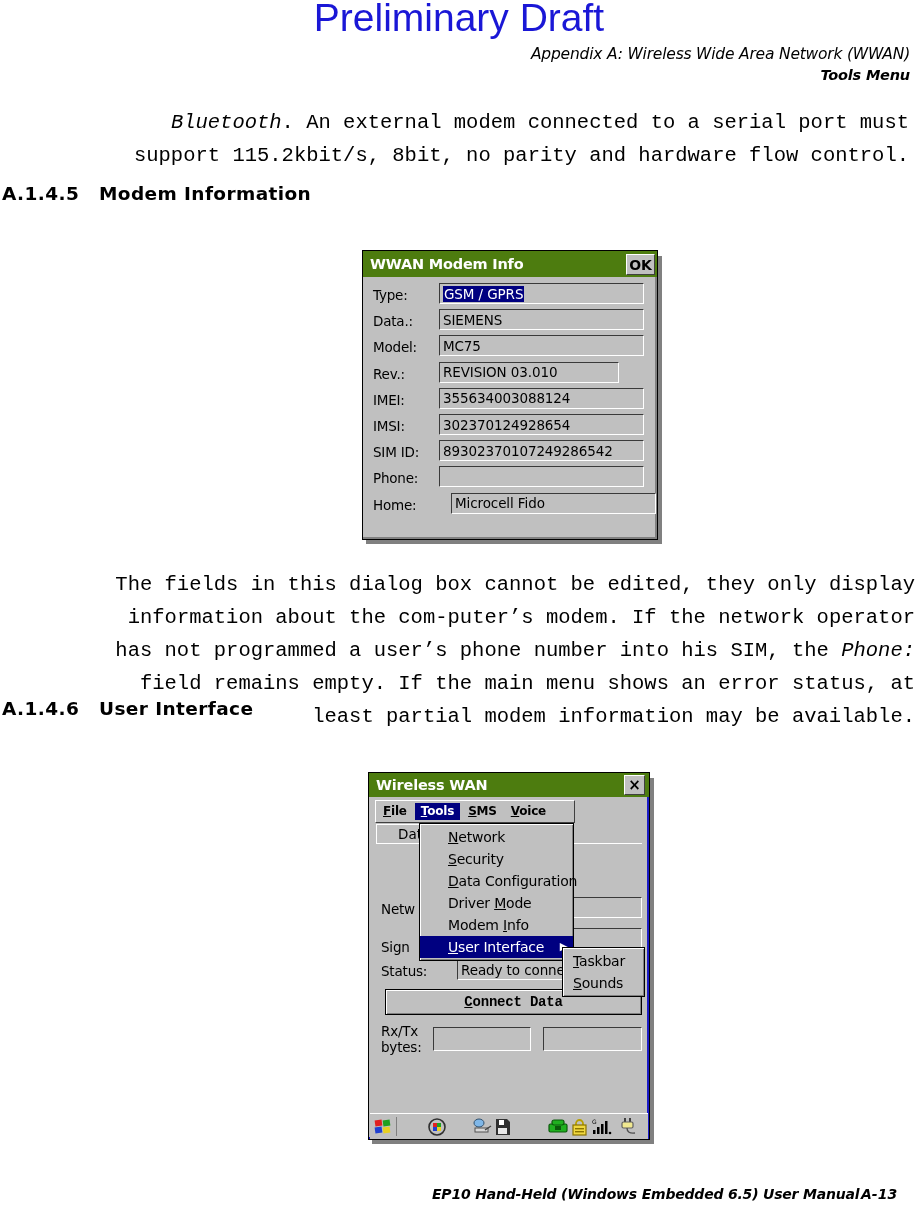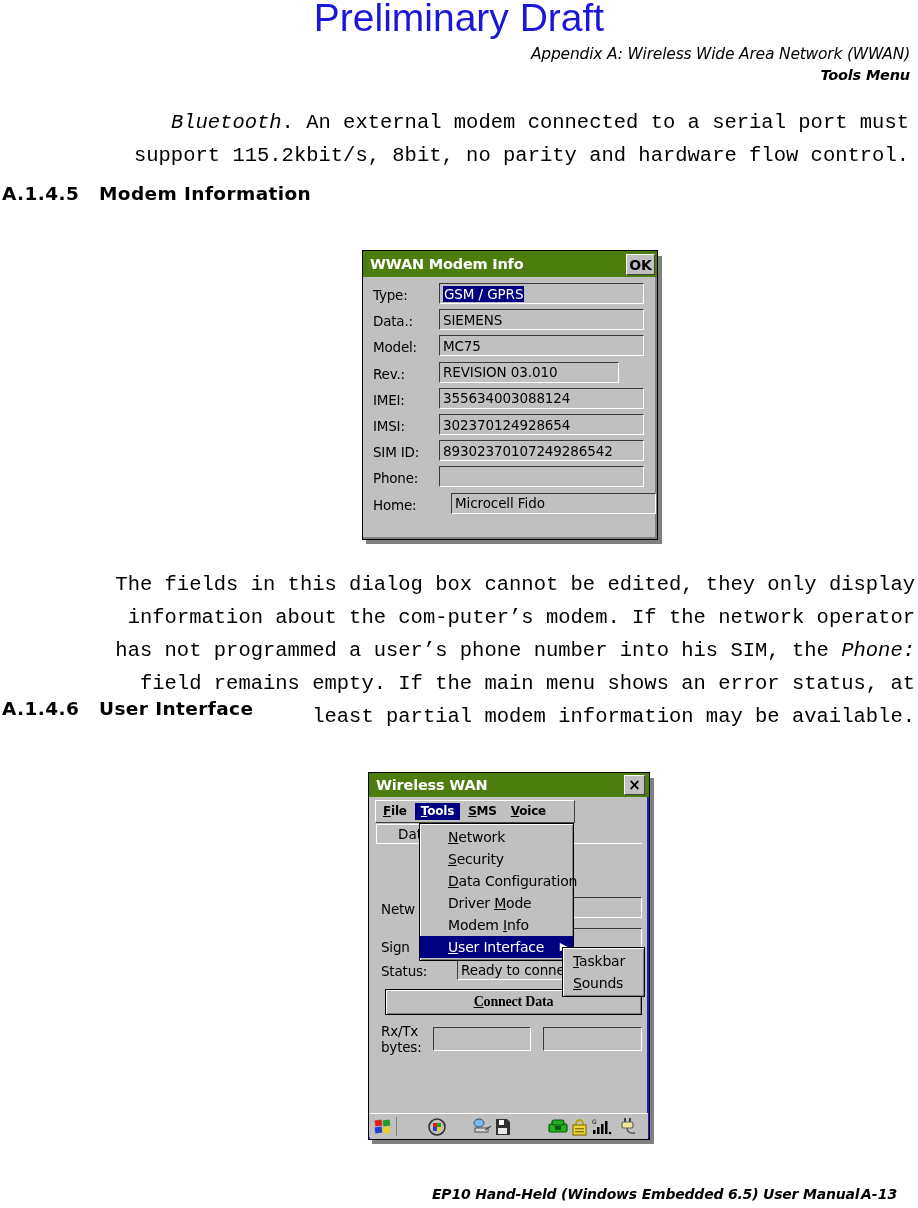--- a/index.html
+++ b/index.html
@@ -179,21 +179,21 @@
     padding: 0 1px;
   }
 
   
   .ce-button {
     position: absolute;
     background: #c0c0c0;
     border: 1px solid #000000;
     box-shadow: inset 1px 1px 0 #ffffff, inset -1px -1px 0 #808080;
     box-sizing: border-box;
-    font-family: Liberation Serif, serif;
+    font-family: Liberation Mono, monospace;
     font-weight: bold;
     font-size: 14px;
     color: #000;
     display: flex;
     align-items: center;
     justify-content: center;
     letter-spacing: -0.2px;
   }
 
   

